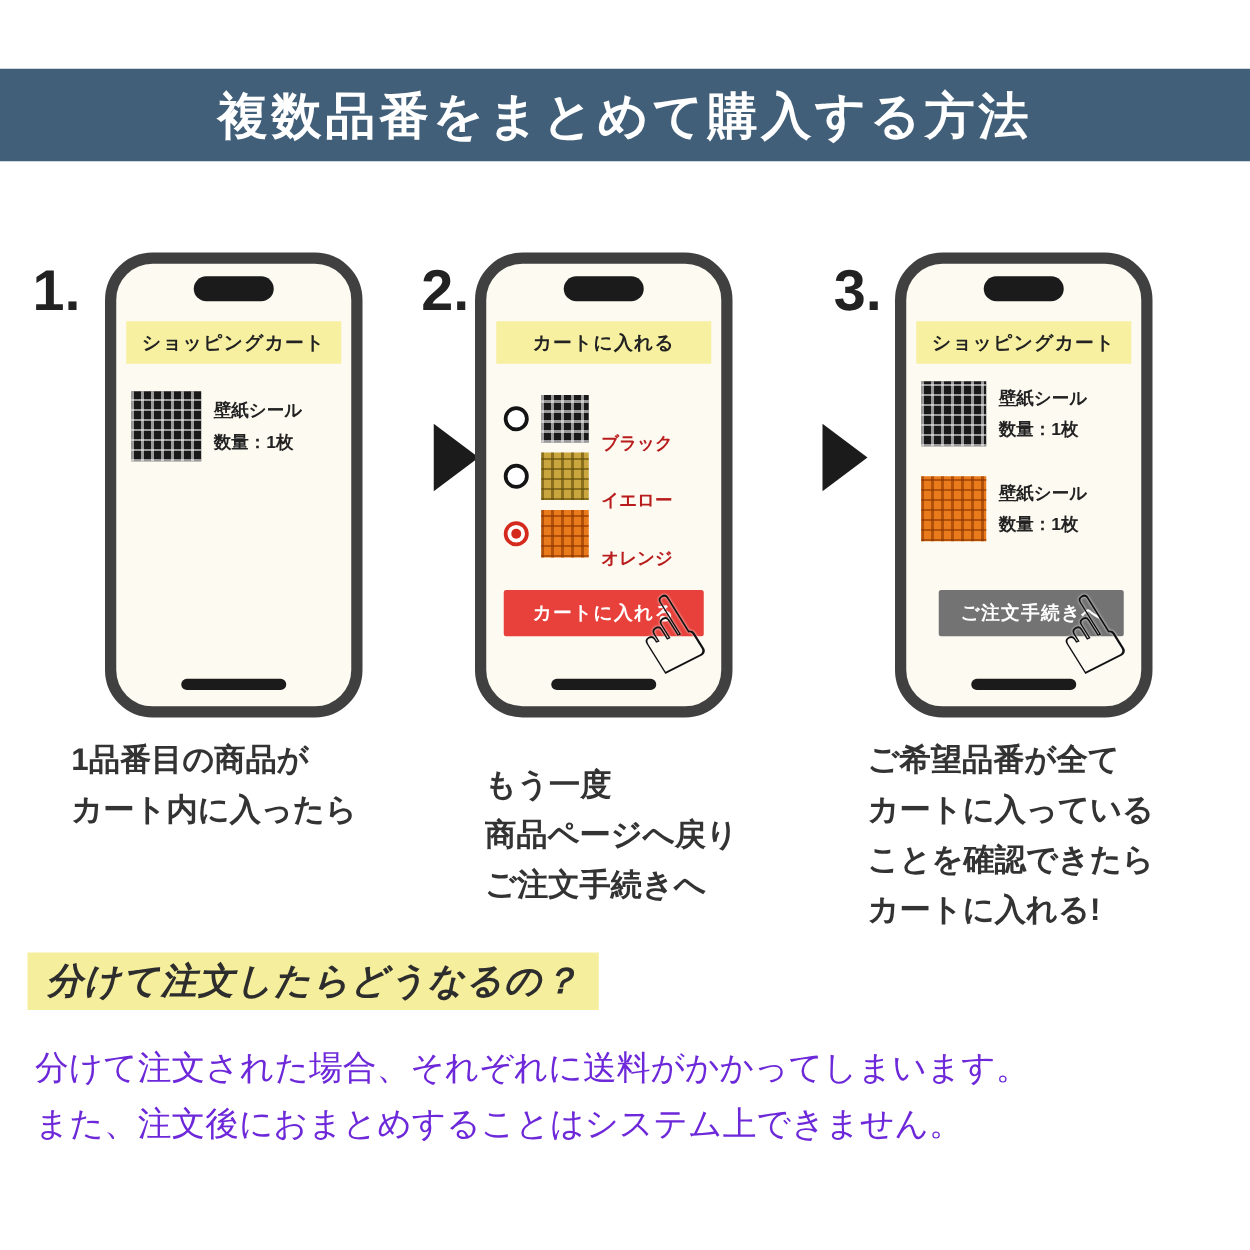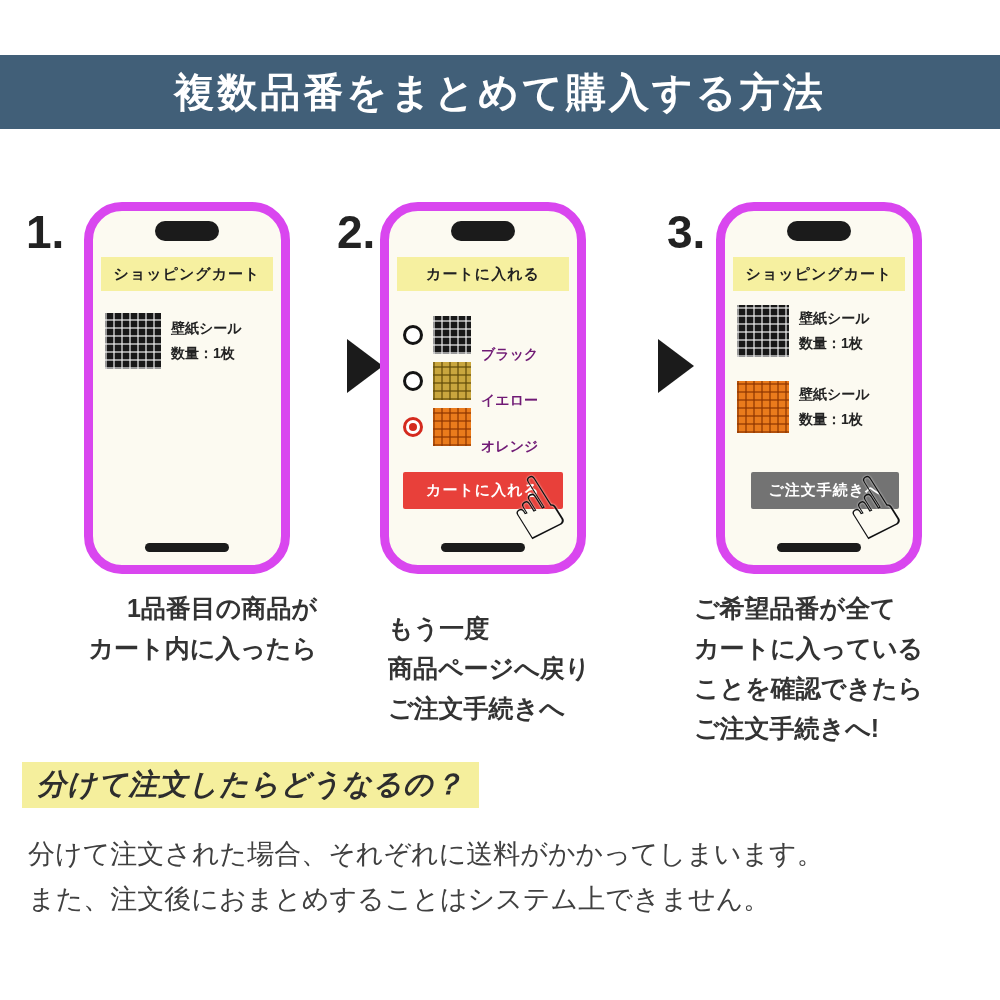--- a/index.html
+++ b/index.html
@@ -9,21 +9,21 @@
   
   .title-banner{position:absolute;left:0;top:55px;width:1000px;height:74px;
     display:flex;align-items:center;justify-content:center;
     color:#fff;font-size:40px;font-weight:700;letter-spacing:3px;}
 
   
   .step-number{position:absolute;font-size:46px;font-weight:700;color:#222;}
 
   
   .phone{position:absolute;width:206px;height:372px;background:#fcfaf1;
-    border:9px solid #d946ef;border-radius:38px;box-sizing:border-box;}
+    border:9px solid #404040;border-radius:38px;box-sizing:border-box;}
   .notch{position:absolute;top:10px;left:50%;transform:translateX(-50%);
     width:64px;height:20px;background:#1b1b1b;border-radius:12px;}
   .home-bar{position:absolute;bottom:13px;left:50%;transform:translateX(-50%);
     width:84px;height:9px;background:#1b1b1b;border-radius:6px;}
   .screen-banner{position:absolute;left:8px;right:8px;top:46px;height:34px;
     display:flex;align-items:center;justify-content:center;
     font-size:15px;font-weight:700;letter-spacing:1px;color:#222;}
 
   
   .item-row{position:absolute;left:12px;display:flex;align-items:center;gap:10px;}
@@ -40,44 +40,44 @@
   .sw56{width:56px;height:56px;}
   .sw52{width:52px;height:52px;}
   .sw38{width:38px;height:38px;}
 
   
   .opt-row{position:absolute;left:14px;display:flex;align-items:center;gap:10px;height:40px;}
   .radio{position:relative;width:20px;height:20px;border:3px solid #141414;border-radius:50%;
     background:#fff;box-sizing:border-box;flex:0 0 auto;}
   .radio.selected{border-color:#d42a1e;}
   .radio.selected::after{content:"";position:absolute;inset:3px;background:#d42a1e;border-radius:50%;}
-  .opt-label{font-size:14px;font-weight:700;color:#701a75;white-space:nowrap;margin-top:39px;}
+  .opt-label{font-size:14px;font-weight:700;color:#b91c1c;white-space:nowrap;margin-top:39px;}
 
   
   .phone-btn{position:absolute;left:14px;right:14px;top:261px;height:37px;
     display:flex;align-items:center;justify-content:center;border-radius:2px;
     color:#fff;font-size:15px;font-weight:700;letter-spacing:1px;}
 
   
   .hand{position:absolute;left:122px;top:258px;font-size:80px;line-height:1;color:#111;
     transform:rotate(-32deg);font-family:"DejaVu Sans",sans-serif;z-index:5;
     text-shadow:0 0 2px #fff;}
 
   
   .flow-arrow{position:absolute;width:0;height:0;
     border-left:36px solid #1b1b1b;border-top:27px solid transparent;border-bottom:27px solid transparent;}
 
   
   .caption{position:absolute;font-size:25px;font-weight:700;color:#333;line-height:1.6;}
-  .caption.center{text-align:right;width:260px;}
+  .caption.center{text-align:left;width:260px;}
 
   
   .footer-heading{position:absolute;left:22px;top:762px;display:inline-block;
     padding:3px 15px;font-size:29px;font-weight:700;color:#2d2d2d;letter-spacing:1px;}
-  .footer-body{position:absolute;left:28px;top:833px;font-size:27px;color:#404040;line-height:1.6;}
+  .footer-body{position:absolute;left:28px;top:833px;font-size:27px;color:#6d28d9;line-height:1.6;}
   .footer-body div{margin-bottom:2px;}
 </style>
 </head>
 <body>
 
 <div class="canvas">
 
   <div class="title-banner" style="background: rgb(65, 95, 120);">
     <span>複数品番をまとめて購入する方法</span>
   </div>
@@ -156,21 +156,21 @@
     </div>
 
     <div class="phone-btn" style="background: #737373; margin-left: 12px;">ご注文手続きへ</div>
     <div class="hand">☝</div>
     <div class="home-bar"></div>
   </div>
   <div class="caption" style="left:694px;top:588px">
     <div>ご希望品番が全て</div>
     <div>カートに入っている</div>
     <div>ことを確認できたら</div>
-    <div>ご注文手続きへ!</div>
+    <div>カートに入れる!</div>
   </div>
 
   <div class="footer-heading" style="background: rgb(245, 239, 157); font-style: italic;">分けて注文したらどうなるの？</div>
   <div class="footer-body">
     <div>分けて注文された場合、それぞれに送料がかかってしまいます。</div>
     <div>また、注文後におまとめすることはシステム上できません。</div>
   </div>
 
 </div>
 

